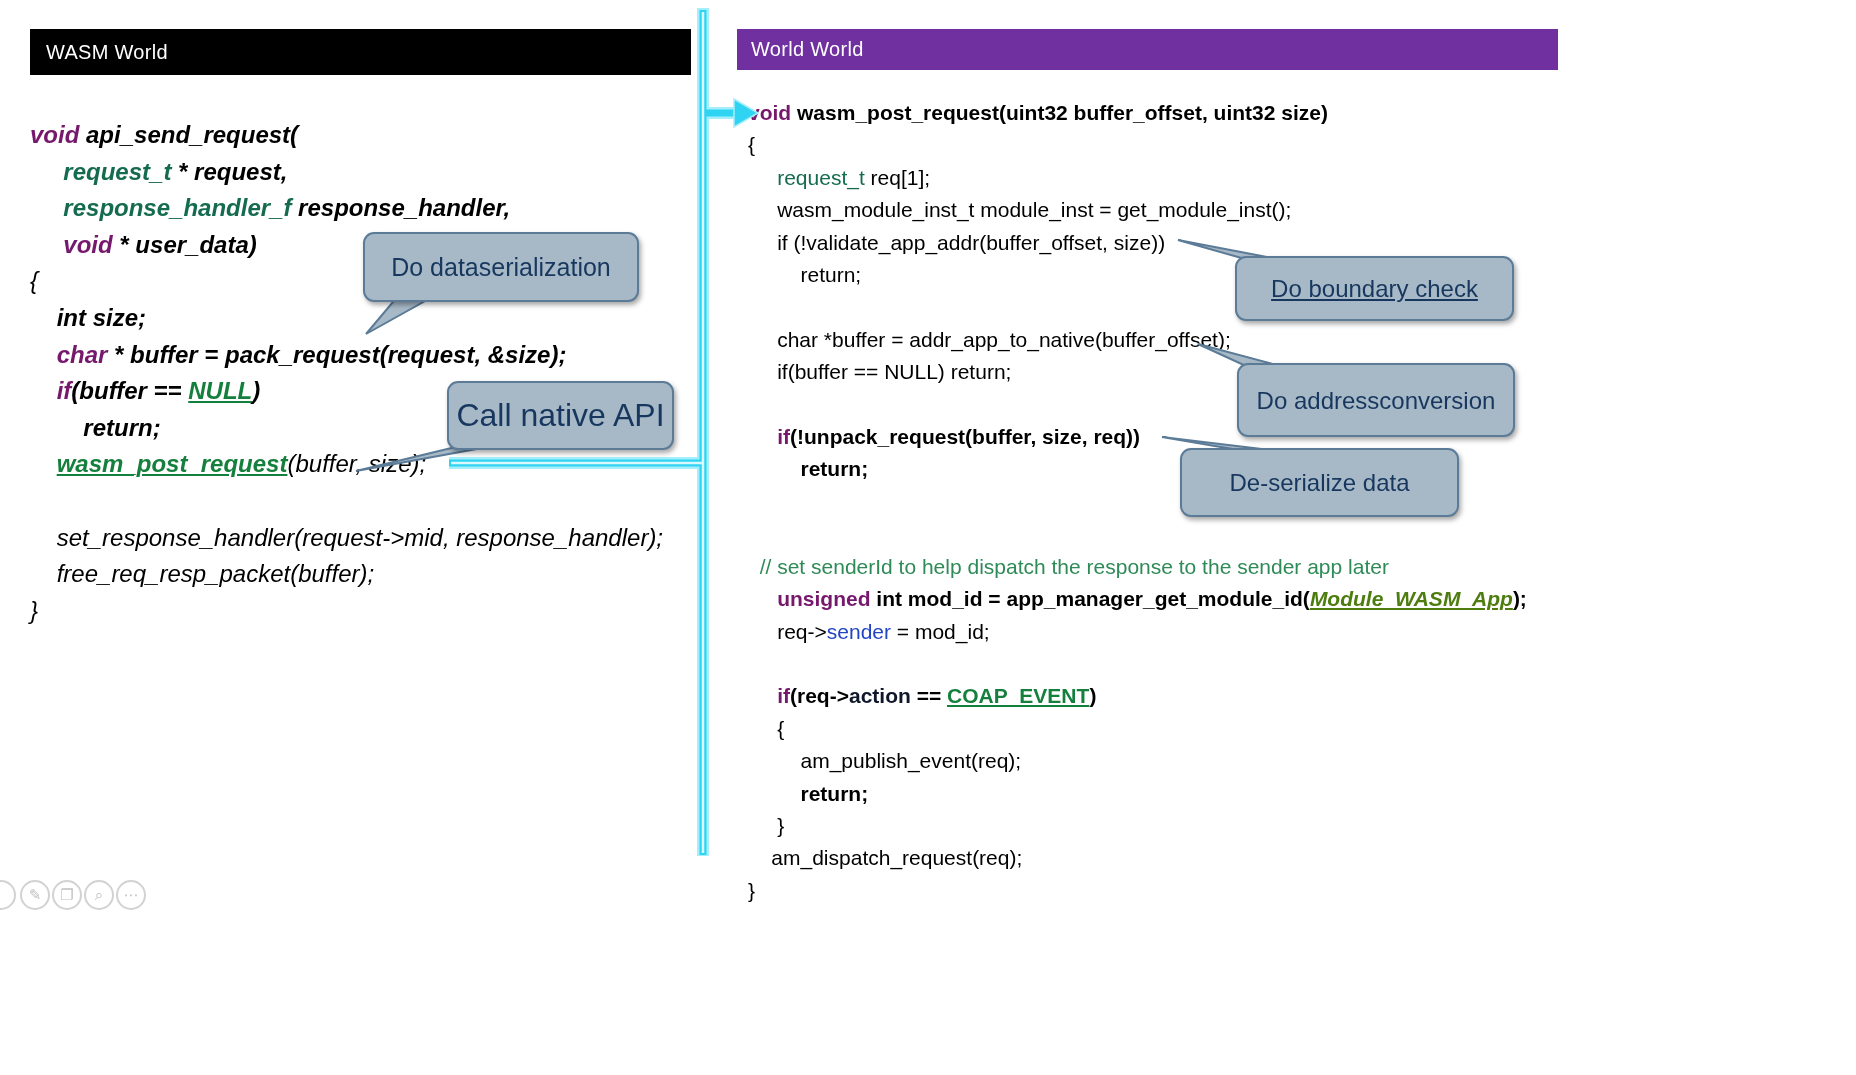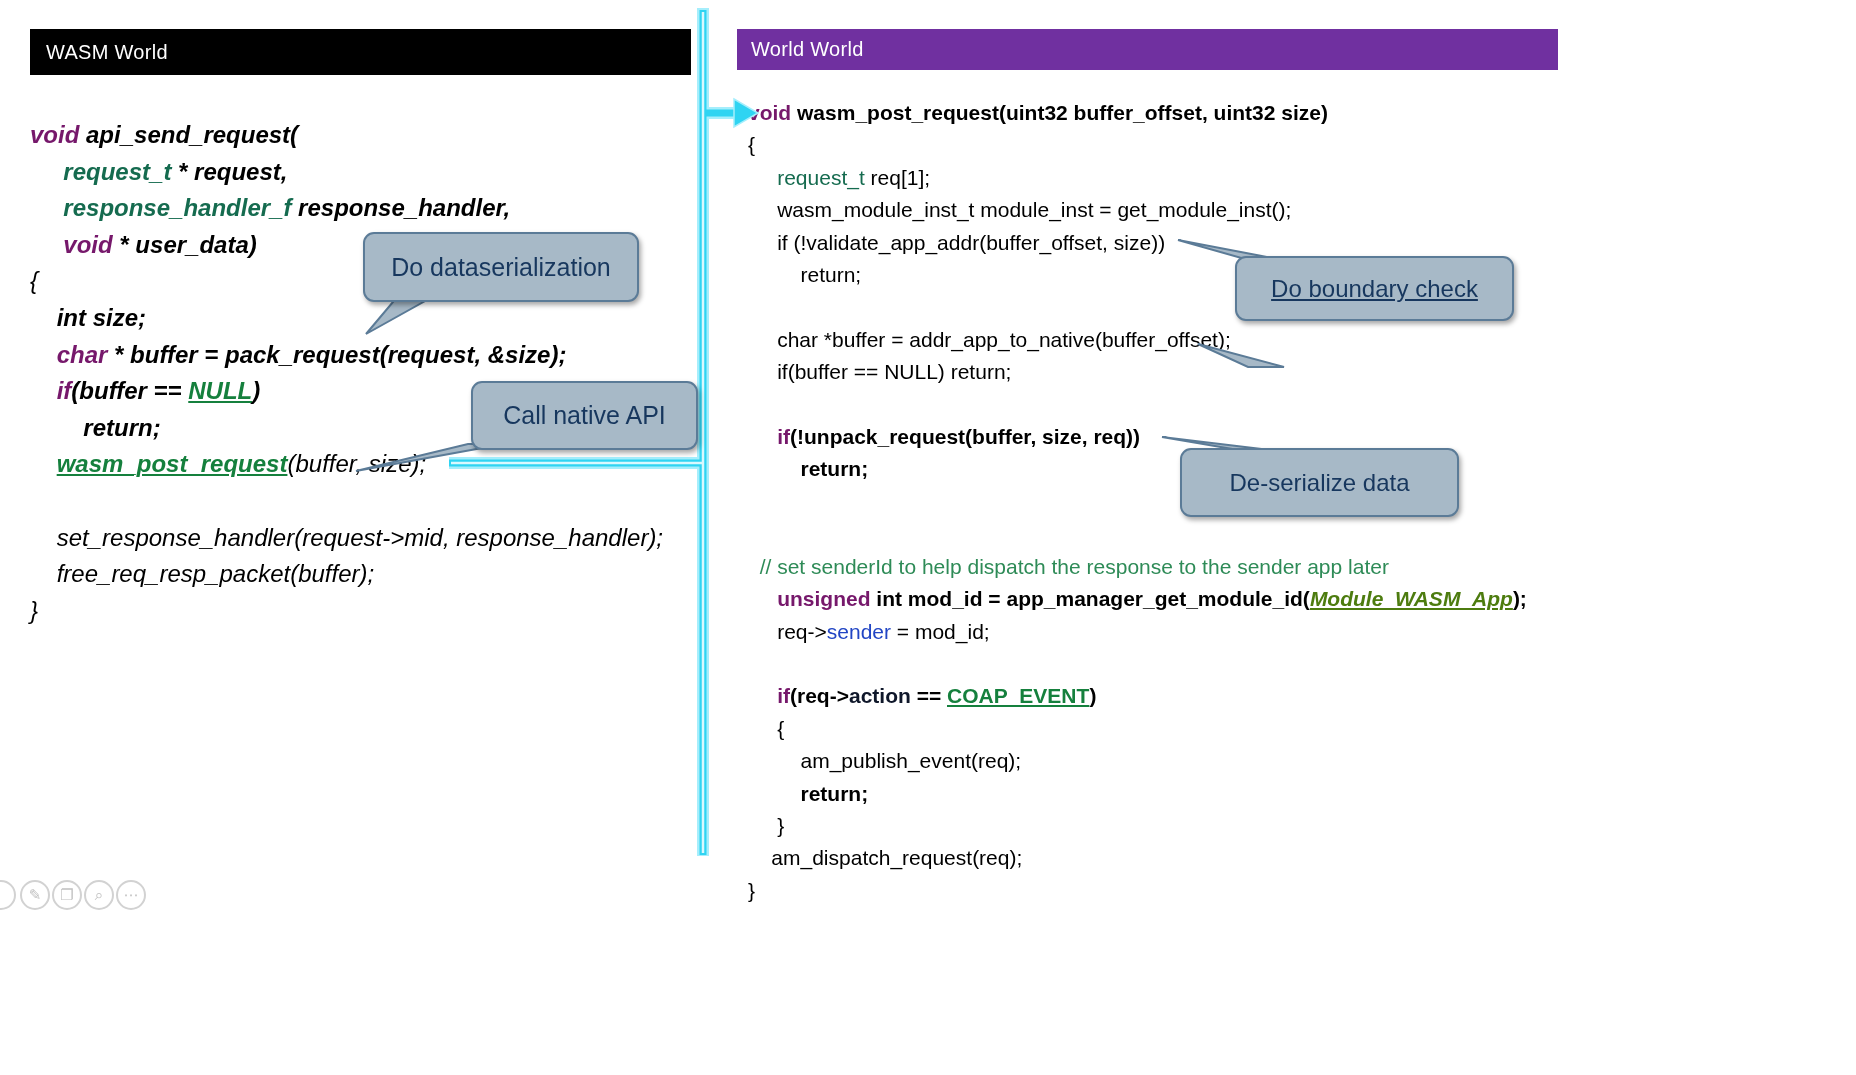--- a/index.html
+++ b/index.html
@@ -30,21 +30,21 @@
 
   
   .overlay{position:absolute;left:0;top:0;width:1856px;height:1075px;z-index:2;pointer-events:none;}
 
   
   .callout{position:absolute;background:#a7b9c7;border:2px solid #5b7b97;border-radius:11px;
            display:flex;align-items:center;justify-content:center;
            color:#17375e;font-size:24px;line-height:31px;text-align:center;
            box-shadow:2px 3px 5px rgba(0,0,0,.35);z-index:3;}
   .co-serial{left:363px;top:232px;width:272px;height:66px;font-size:25px;}
-  .co-native{left:447px;top:381px;width:223px;height:65px;font-size:25px;margin-left:24px;}
+  .co-native{left:447px;top:381px;width:223px;height:65px;font-size:32px;}
   .co-boundary{left:1235px;top:256px;width:275px;height:61px;text-decoration:underline;}
   .co-address{left:1237px;top:363px;width:274px;height:70px;}
   .co-deserial{left:1180px;top:448px;width:275px;height:65px;}
 
   
   .toolbar{position:absolute;left:0;top:878px;height:34px;z-index:4;}
   .tb-icon{position:absolute;width:26px;height:26px;border:2px solid #d2d2d2;border-radius:50%;
            color:#c0c0c0;display:flex;align-items:center;justify-content:center;
            font-size:15px;background:#ffffff;}
 </style>
@@ -87,20 +87,24 @@
   <div class="callout co-serial">
       <div>Do data</div>
       <div>serialization</div>
     </div>
   <div class="callout co-native">
       <div>Call native API</div>
     </div>
   <div class="callout co-boundary">
       <div>Do boundary check</div>
     </div>
+  <div class="callout co-address">
+      <div>Do address</div>
+      <div>conversion</div>
+    </div>
   <div class="callout co-deserial">
       <div>De-serialize data</div>
     </div>
 
   <div class="toolbar">
     <div class="tb-icon" style="left:-14px;top:2px;"></div>
     <div class="tb-icon" style="left:20px;top:2px;">✎</div>
     <div class="tb-icon" style="left:52px;top:2px;">❐</div>
     <div class="tb-icon" style="left:84px;top:2px;">⌕</div>
     <div class="tb-icon" style="left:116px;top:2px;">⋯</div>

